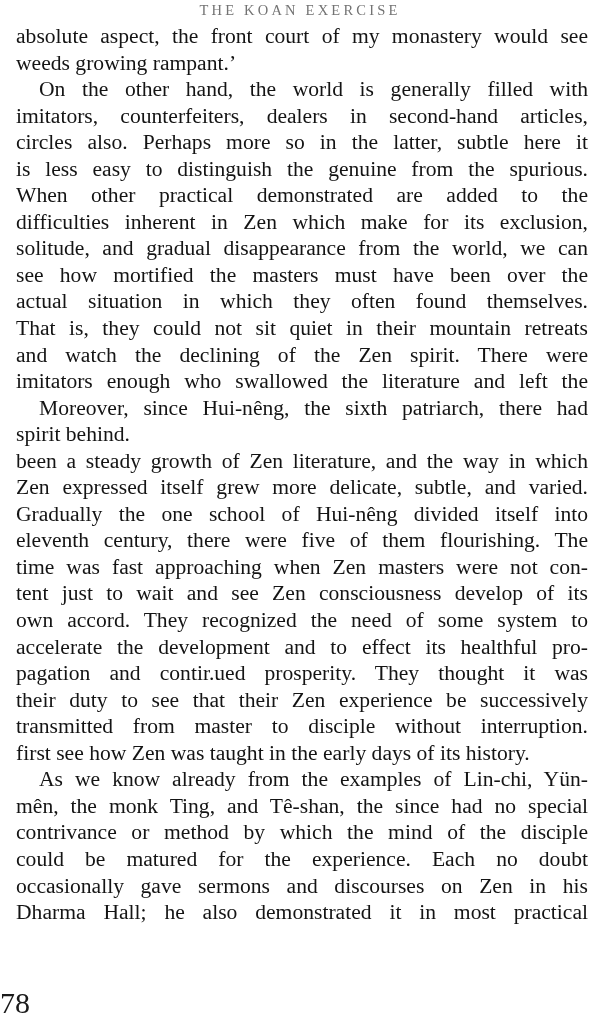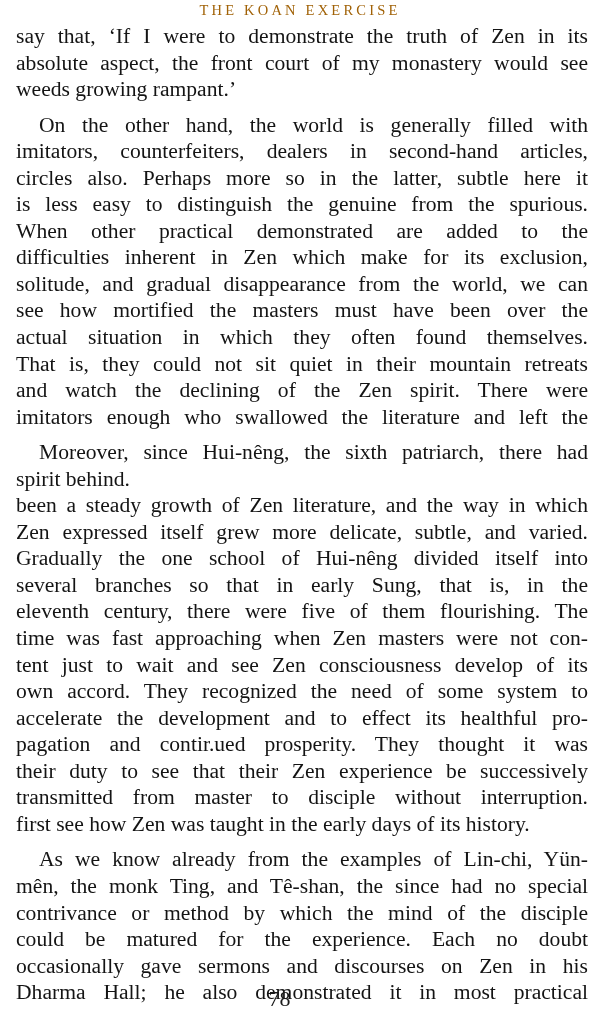--- a/index.html
+++ b/index.html
@@ -3,64 +3,62 @@
   <meta charset="utf-8">
   <style>
     html, body { margin: 0; padding: 0; }
     body {
       width: 600px; height: 1023px; background: #ffffff; overflow: hidden;
       position: relative; color: #141414;
       font-family: "Liberation Serif", "DejaVu Serif", serif;
     }
     .header {
       position: absolute; top: 2px; left: 0; width: 600px; text-align: center;
-      font-size: 14.5px; letter-spacing: 3.2px; color: #a16207;
+      font-size: 14.5px; letter-spacing: 3.2px; color: #737373;
     }
     .body-text {
       position: absolute; left: 16px; top: 23px; width: 572px;
     }
     .line {
       height: 26.55px; line-height: 26.55px; font-size: 21.6px;
       white-space: nowrap; text-align: justify; text-align-last: justify;
       overflow: hidden;
     }
-    .line.indent { padding-left: 23px; margin-top: 9px; }
+    .line.indent { padding-left: 23px; }
     .line.last { text-align-last: left; }
     .page-number {
-      position: absolute; top: 986px; left: 0; width: 559px; text-align: center;
-      font-size: 22px; color: #1a1a1a;
+      position: absolute; top: 986px; left: 0; width: 559px; 
+      font-size: 30px; color: #1a1a1a;
     }
   </style>
 </head>
 <body>
 
 <div class="header">THE KOAN EXERCISE</div>
 
 <div class="body-text">
-  <div class="line">say that, ‘If I were to demonstrate the truth of Zen in its</div>
   <div class="line">absolute aspect, the front court of my monastery would see</div>
   <div class="line last">weeds growing rampant.’</div>
   <div class="line indent">On the other hand, the world is generally filled with</div>
   <div class="line">imitators, counterfeiters, dealers in second-hand articles,</div>
   <div class="line">circles also. Perhaps more so in the latter, subtle here it</div>
   <div class="line">is less easy to distinguish the genuine from the spurious.</div>
   <div class="line">When other practical demonstrated are added to the</div>
   <div class="line">difficulties inherent in Zen which make for its exclusion,</div>
   <div class="line">solitude, and gradual disappearance from the world, we can</div>
   <div class="line">see how mortified the masters must have been over the</div>
   <div class="line">actual situation in which they often found themselves.</div>
   <div class="line">That is, they could not sit quiet in their mountain retreats</div>
   <div class="line">and watch the declining of the Zen spirit. There were</div>
   <div class="line">imitators enough who swallowed the literature and left the</div>
   <div class="line indent">Moreover, since Hui-nêng, the sixth patriarch, there had</div>
   <div class="line last">spirit behind.</div>
   <div class="line">been a steady growth of Zen literature, and the way in which</div>
   <div class="line">Zen expressed itself grew more delicate, subtle, and varied.</div>
   <div class="line">Gradually the one school of Hui-nêng divided itself into</div>
-  <div class="line">several branches so that in early Sung, that is, in the</div>
   <div class="line">eleventh century, there were five of them flourishing. The</div>
   <div class="line">time was fast approaching when Zen masters were not con-</div>
   <div class="line">tent just to wait and see Zen consciousness develop of its</div>
   <div class="line">own accord. They recognized the need of some system to</div>
   <div class="line">accelerate the development and to effect its healthful pro-</div>
   <div class="line">pagation and contir.ued prosperity. They thought it was</div>
   <div class="line">their duty to see that their Zen experience be successively</div>
   <div class="line">transmitted from master to disciple without interruption.</div>
   <div class="line last">first see how Zen was taught in the early days of its history.</div>
   <div class="line indent">As we know already from the examples of Lin-chi, Yün-</div>

